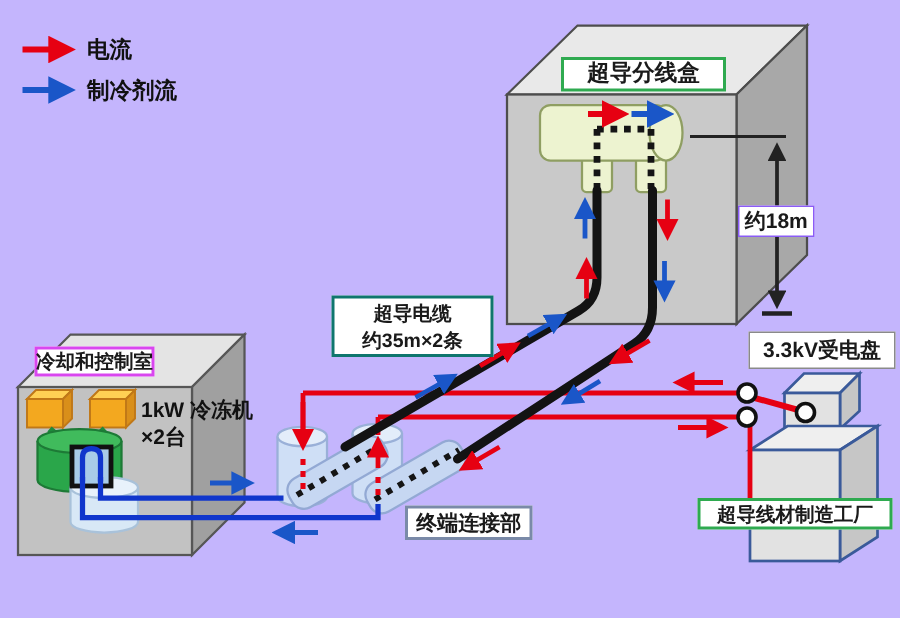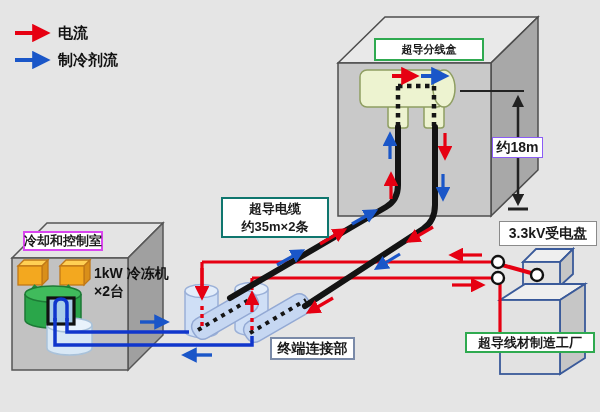--- a/index.html
+++ b/index.html
@@ -1,17 +1,17 @@
 <!DOCTYPE html>
 <html><head>
 <meta charset="utf-8">
 <style>
   html,body{margin:0;padding:0;}
   body{font-family:"Liberation Sans","DejaVu Sans",sans-serif;}
-  .stage{position:relative;width:600px;height:412px;background:#e5e5e5;overflow:hidden;}
+  .stage{position:relative;width:600px;height:412px;background:#c4b5fd;overflow:hidden;}
   .stage svg{position:absolute;left:0;top:0;}
   .lbl{position:absolute;background:#ffffff;display:flex;align-items:center;justify-content:center;
        font-weight:bold;color:#1a1a1a;box-sizing:border-box;white-space:pre;text-align:center;line-height:1.35;}
   .lbl-green{border:2px solid #2faa50;}
   .lbl-orange{border:2px solid #d946ef;}
   .lbl-black{border:2px solid #0f766e;}
   .lbl-slate{border:2px solid #7a8aa8;}
   .lbl-red{border:2px solid #e60012;}
   .lbl-gray{border:1.5px solid #8a8a8a;}
   .lbl-plain{border:1px solid #8b5cf6;}
@@ -186,21 +186,21 @@
 
   <g stroke-width="4">
     <line x1="15" y1="33" x2="46" y2="33" stroke="#e60012" marker-end="url(#ar)"></line>
     <line x1="15" y1="60" x2="46" y2="60" stroke="#1a56c8" marker-end="url(#ab)"></line>
   </g>
 </svg>
 
 <div class="txt" style="left:58px;top:24px;font-size:15px;">电流</div>
 <div class="txt" style="left:58px;top:51px;font-size:15px;">制冷剂流</div>
 
-<div class="lbl lbl-green" style="left:374px;top:38px;width:110px;height:23px;font-size:11px;">超导分线盒</div>
+<div class="lbl lbl-green" style="left:374px;top:38px;width:110px;height:23px;font-size:15px;">超导分线盒</div>
 
 <div class="lbl lbl-black" style="left:221px;top:197px;width:108px;height:41px;font-size:13px;flex-direction:column;">
   <span>超导电缆</span>
   <span>约35m×2条</span>
 </div>
 
 <div class="lbl lbl-plain" style="left:492px;top:137px;width:51px;height:21px;font-size:14px;">约18m</div>
 
 <div class="lbl lbl-gray" style="left:499px;top:221px;width:98px;height:25px;font-size:14px;">3.3kV受电盘</div>
 

